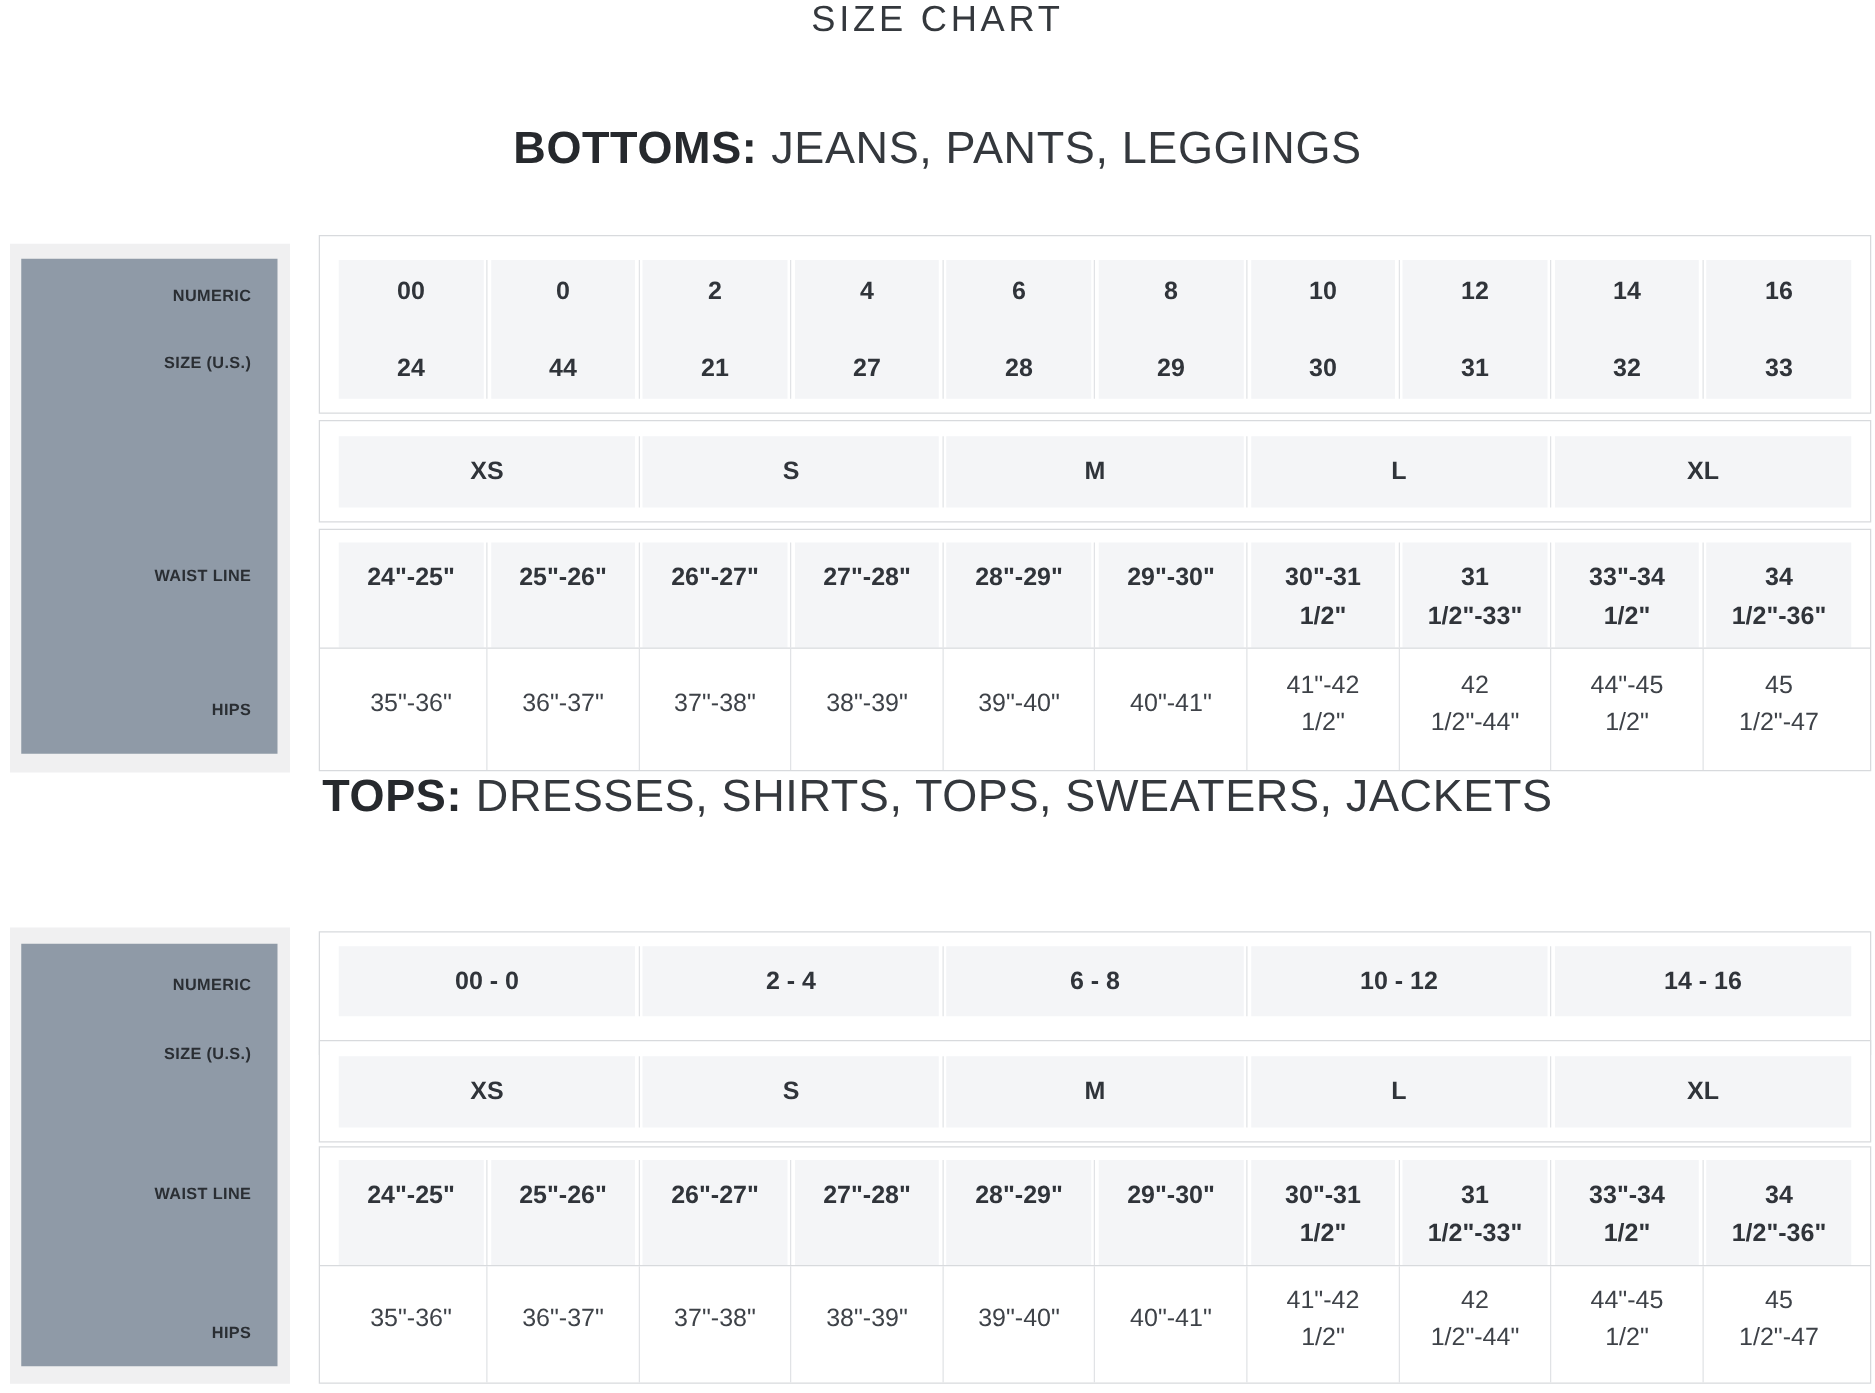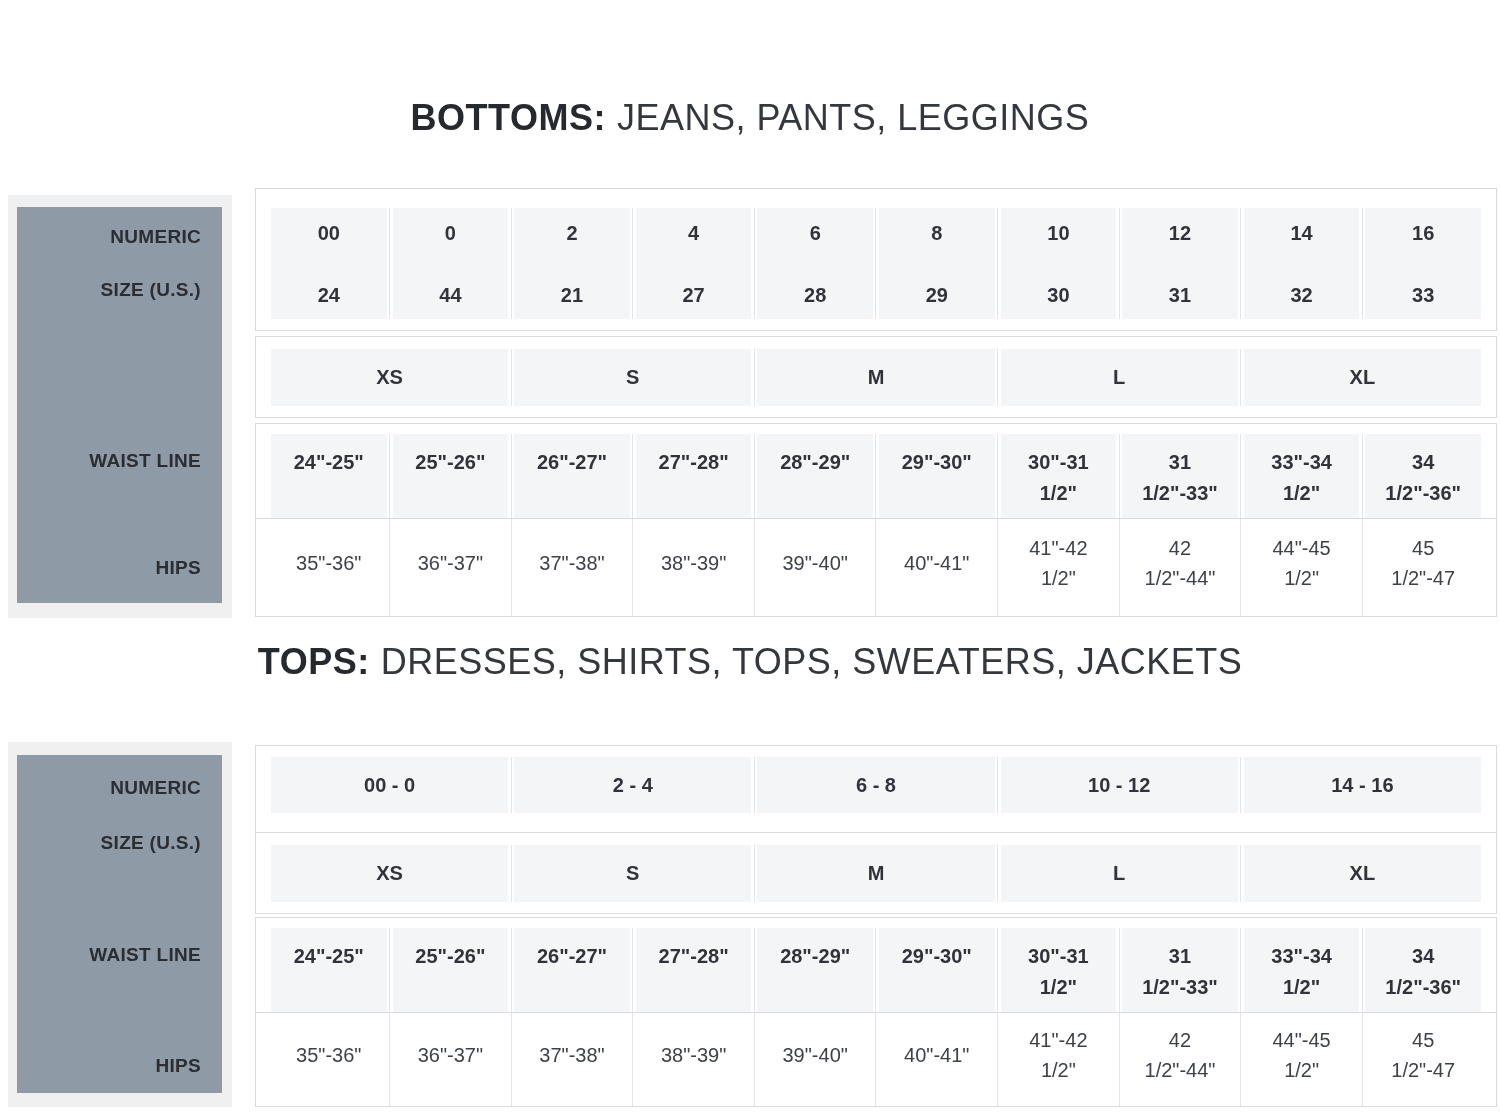--- a/index.html
+++ b/index.html
@@ -22,31 +22,31 @@
     position:absolute;top:0;left:0;width:100%;text-align:center;
     font-size:29px;font-weight:400;letter-spacing:3px;color:#34383d;
   }
   .section-heading{
     position:absolute;left:0;width:100%;text-align:center;
     font-size:36px;letter-spacing:.5px;color:#34383d;white-space:nowrap;
   }
   .section-heading .h-bold{font-weight:700;color:#26292d;}
   .section-heading .h-rest{font-weight:400;margin-left:11px;}
   .heading-bottoms{top:97px;}
-  .heading-tops{top:641px;}
+  .heading-tops{top:616px;}
   
   .sidebar{position:absolute;left:8px;width:224px;background:var(--sidebar-bg);}
   .sidebar-1{top:195px;height:423px;}
   .sidebar-2{top:742px;height:365px;}
   .sidebar .slab{position:absolute;left:9px;width:205px;background:var(--slate);}
   .sidebar-1 .slab{top:12px;height:396px;}
   .sidebar-2 .slab{top:13px;height:338px;}
   .slab .lbl{
     position:absolute;right:21px;white-space:nowrap;
-    font-size:19px;font-weight:700;letter-spacing:.3px;color:#2a2e33;line-height:22px;
+    font-size:13px;font-weight:700;letter-spacing:.3px;color:#2a2e33;line-height:22px;
   }
   .sidebar-1 .lbl-numeric{top:19px;}
   .sidebar-1 .lbl-sizeus{top:72px;}
   .sidebar-1 .lbl-waist{top:243px;}
   .sidebar-1 .lbl-hips{top:350px;}
   .sidebar-2 .lbl-numeric{top:22px;}
   .sidebar-2 .lbl-sizeus{top:77px;}
   .sidebar-2 .lbl-waist{top:189px;}
   .sidebar-2 .lbl-hips{top:300px;}
   
@@ -85,20 +85,21 @@
   .cell.letter{font-weight:700;}
   .cell.waist{justify-content:flex-start;padding-top:13px;line-height:31px;font-weight:700;}
   .cell.hips{line-height:30px;padding-bottom:10px;font-weight:400;color:var(--ink-soft);}
   .wrapspan{display:inline-block;width:90px;}
 </style>
 </head>
 <body>
 
 <div class="canvas">
 
+  <div class="page-title">SIZE CHART</div>
 
   <div class="section-heading heading-bottoms">
     <span class="h-bold">BOTTOMS:</span><span class="h-rest">JEANS, PANTS, LEGGINGS</span>
   </div>
 
   <div class="sidebar sidebar-1">
     <div class="slab">
       <div class="lbl lbl-numeric">NUMERIC</div>
       <div class="lbl lbl-sizeus">SIZE (U.S.)</div>
       <div class="lbl lbl-waist">WAIST LINE</div>

